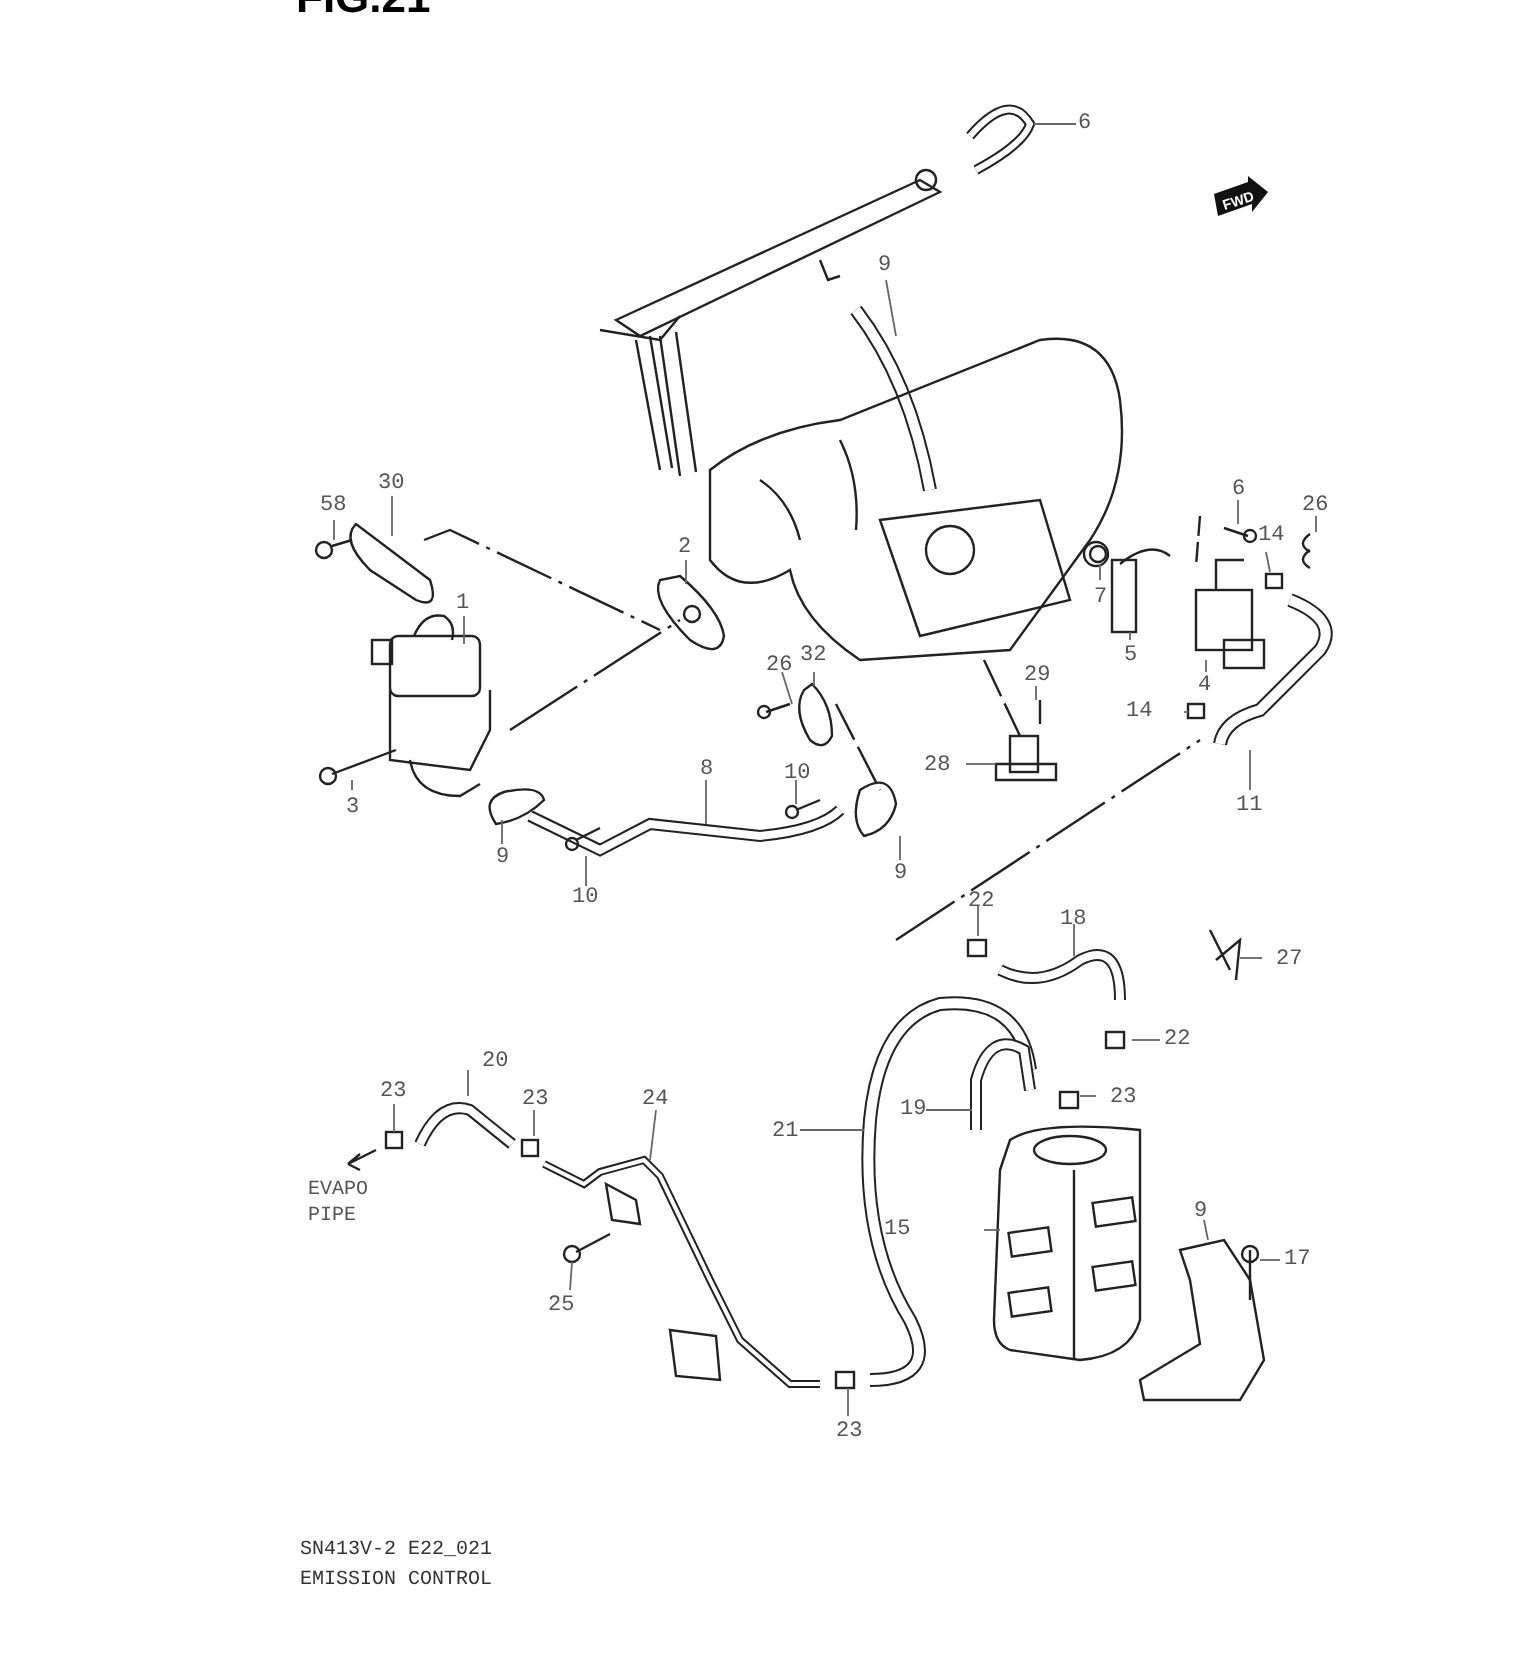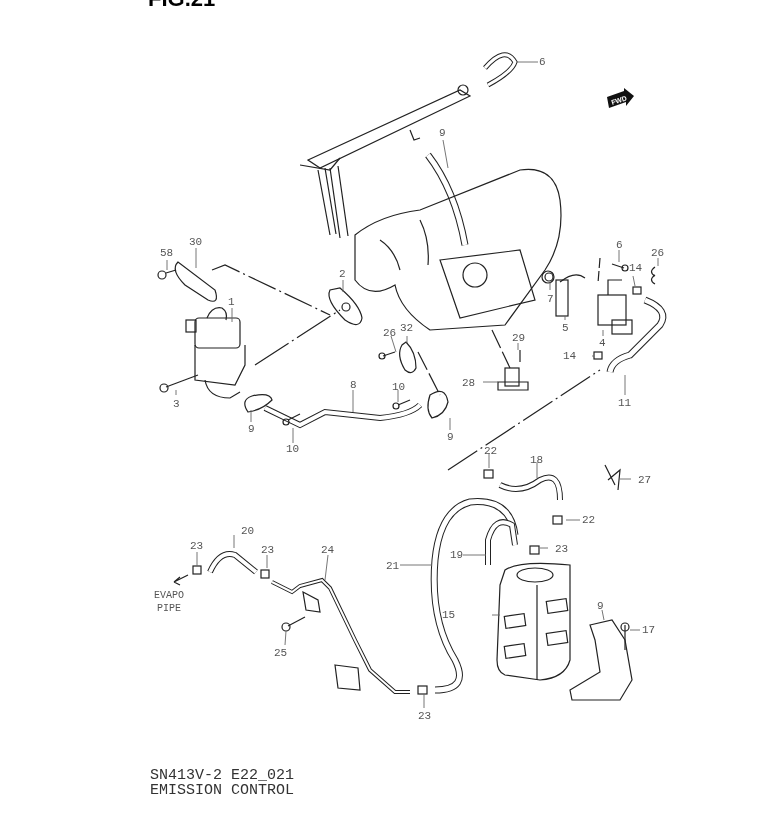--- a/index.html
+++ b/index.html
@@ -1,21 +1,21 @@
 <!DOCTYPE html>
 <html><head>
 <meta charset="utf-8">
 <style>
   html,body{margin:0;padding:0;background:#fff;}
   body{width:768px;height:836px;position:relative;overflow:hidden;font-family:"Liberation Mono","DejaVu Sans Mono",monospace;}
   .fig-title{position:absolute;left:148px;top:-14px;font-family:"Liberation Sans",sans-serif;font-weight:bold;font-size:22px;color:#000;}
   svg.draw{position:absolute;left:0;top:0;}
   .lbl{position:absolute;font-size:11px;color:#555;line-height:12px;white-space:nowrap;}
-  .footer{position:absolute;left:150px;top:768px;font-size:15px;color:#333;line-height:15px;}
-  .evapo{position:absolute;left:154px;top:589px;font-size:10px;color:#555;line-height:13px;text-align:center;}
+  .footer{position:absolute;left:150px;top:768px;font-size:10px;color:#333;line-height:15px;}
+  .evapo{position:absolute;left:154px;top:589px;font-size:10px;color:#555;line-height:13px;text-align:left;}
   .fwd{position:absolute;left:606px;top:88px;}
 </style>
 </head>
 <body>
 
 <div class="fig-title">FIG.21</div>
 
 <svg class="draw" width="768" height="836" viewBox="0 0 768 836" fill="none" stroke="#222" stroke-width="1.2">
 
   <g>

